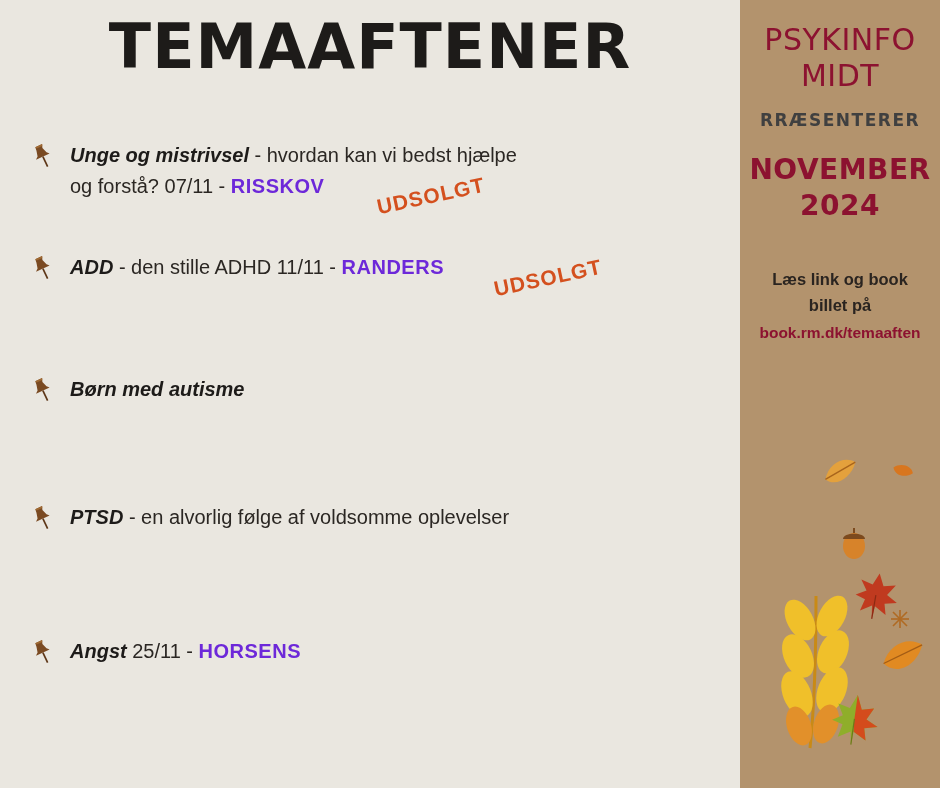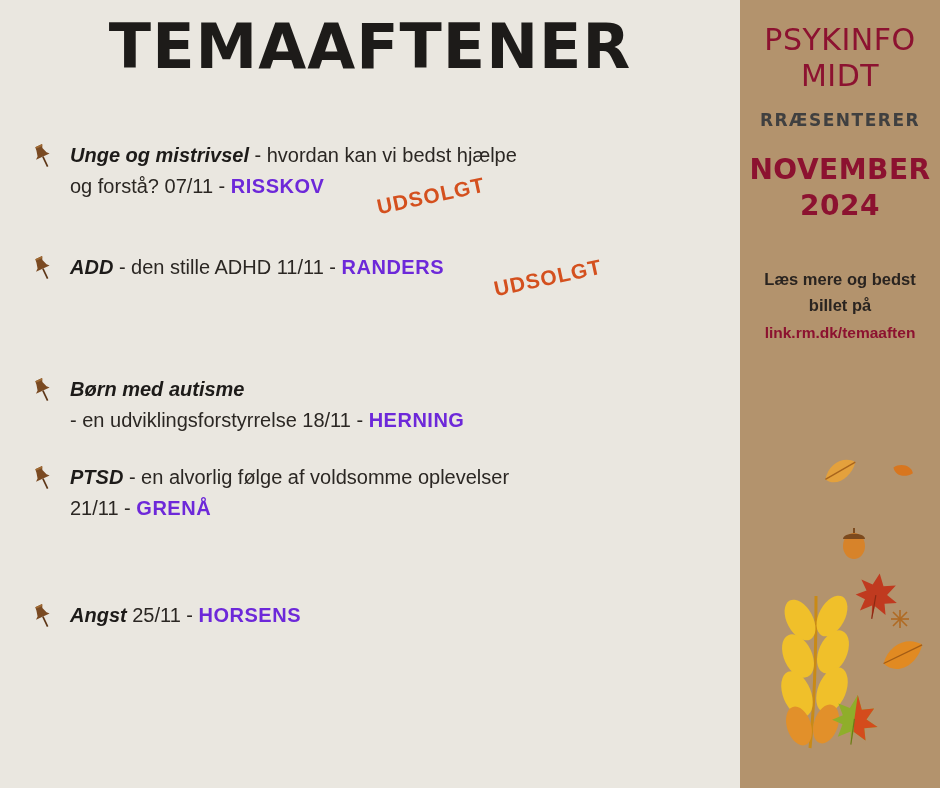--- a/index.html
+++ b/index.html
@@ -194,53 +194,47 @@
               <path d="M13 3 L21 3 L20.3 5 L13.7 5 Z" fill="#a06a33"></path>
             </g>
           </svg>
         </span>
         <div class="event-line">
           <span class="ev-title">ADD</span><span> - den stille ADHD 11/11 - </span><span class="ev-place">RANDERS</span>
         </div>
         <span class="sold" style="left:465px; top:14px;">UDSOLGT</span>
       </div>
 
-      <div class="event" style="margin-bottom:26px;">
+      <div class="event" style="margin-bottom:70px;">
         <span class="pin">
           <svg viewBox="0 0 32 32" width="30" height="30">
             <g transform="rotate(-25 16 16)">
               <path d="M13 3 L21 3 L19.5 7 L21.5 13 L24 15.5 L8 15.5 L11 13 L12.5 7 Z" fill="#7a4a22"></path>
               <rect x="15.2" y="15.5" width="1.8" height="12" fill="#5e3718"></rect>
               <path d="M13 3 L21 3 L20.3 5 L13.7 5 Z" fill="#a06a33"></path>
             </g>
           </svg>
         </span>
         <div class="event-line">
           <span class="ev-title">Børn med autisme</span>
         </div>
-        <div class="event-line">
-          <span> - en udviklingsforstyrrelse 18/11 - </span><span class="ev-place">HERNING</span>
-        </div>
       </div>
 
       <div class="event" style="margin-bottom:76px;">
         <span class="pin">
           <svg viewBox="0 0 32 32" width="30" height="30">
             <g transform="rotate(-25 16 16)">
               <path d="M13 3 L21 3 L19.5 7 L21.5 13 L24 15.5 L8 15.5 L11 13 L12.5 7 Z" fill="#7a4a22"></path>
               <rect x="15.2" y="15.5" width="1.8" height="12" fill="#5e3718"></rect>
               <path d="M13 3 L21 3 L20.3 5 L13.7 5 Z" fill="#a06a33"></path>
             </g>
           </svg>
         </span>
         <div class="event-line">
           <span class="ev-title">PTSD</span><span> - en alvorlig følge af voldsomme oplevelser</span>
-        </div>
-        <div class="event-line">
-          <span>21/11 - </span><span class="ev-place">GRENÅ</span>
         </div>
       </div>
 
       <div class="event" style="margin-bottom:0;">
         <span class="pin">
           <svg viewBox="0 0 32 32" width="30" height="30">
             <g transform="rotate(-25 16 16)">
               <path d="M13 3 L21 3 L19.5 7 L21.5 13 L24 15.5 L8 15.5 L11 13 L12.5 7 Z" fill="#7a4a22"></path>
               <rect x="15.2" y="15.5" width="1.8" height="12" fill="#5e3718"></rect>
               <path d="M13 3 L21 3 L20.3 5 L13.7 5 Z" fill="#a06a33"></path>
@@ -259,23 +253,23 @@
     <div class="brand">
       <div>PSYKINFO</div>
       <div>MIDT</div>
     </div>
     <div class="presents">RRÆSENTERER</div>
     <div class="month">
       <div>NOVEMBER</div>
       <div>2024</div>
     </div>
     <div class="booking">
-      <div>Læs mere og bedst</div>
+      <div>Læs link og book</div>
       <div>billet på</div>
-      <a class="booking-link" href="#">link.rm.dk/temaaften</a>
+      <a class="booking-link" href="#">book.rm.dk/temaaften</a>
     </div>
 
     <div class="leaves">
       <svg width="200" height="358" viewBox="0 0 200 358">
 
         <g transform="translate(82,40) rotate(-20)">
           <path d="M0 10 C8 -4 26 -6 34 4 C26 16 8 22 0 10 Z" fill="#e4a13c"></path>
           <path d="M0 10 L34 4" stroke="#a8641c" stroke-width="1.4" fill="none"></path>
         </g>
 

